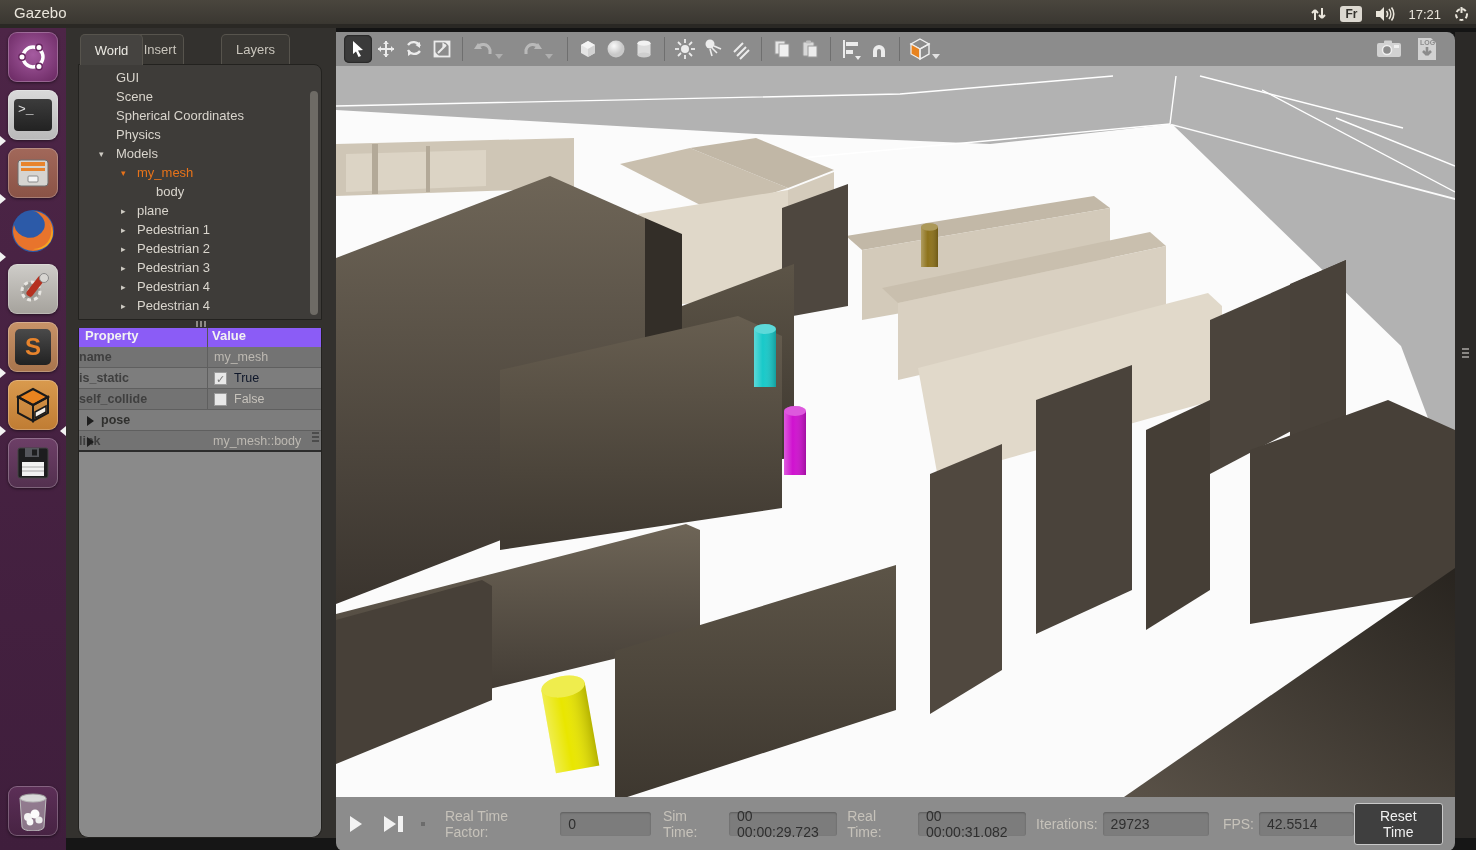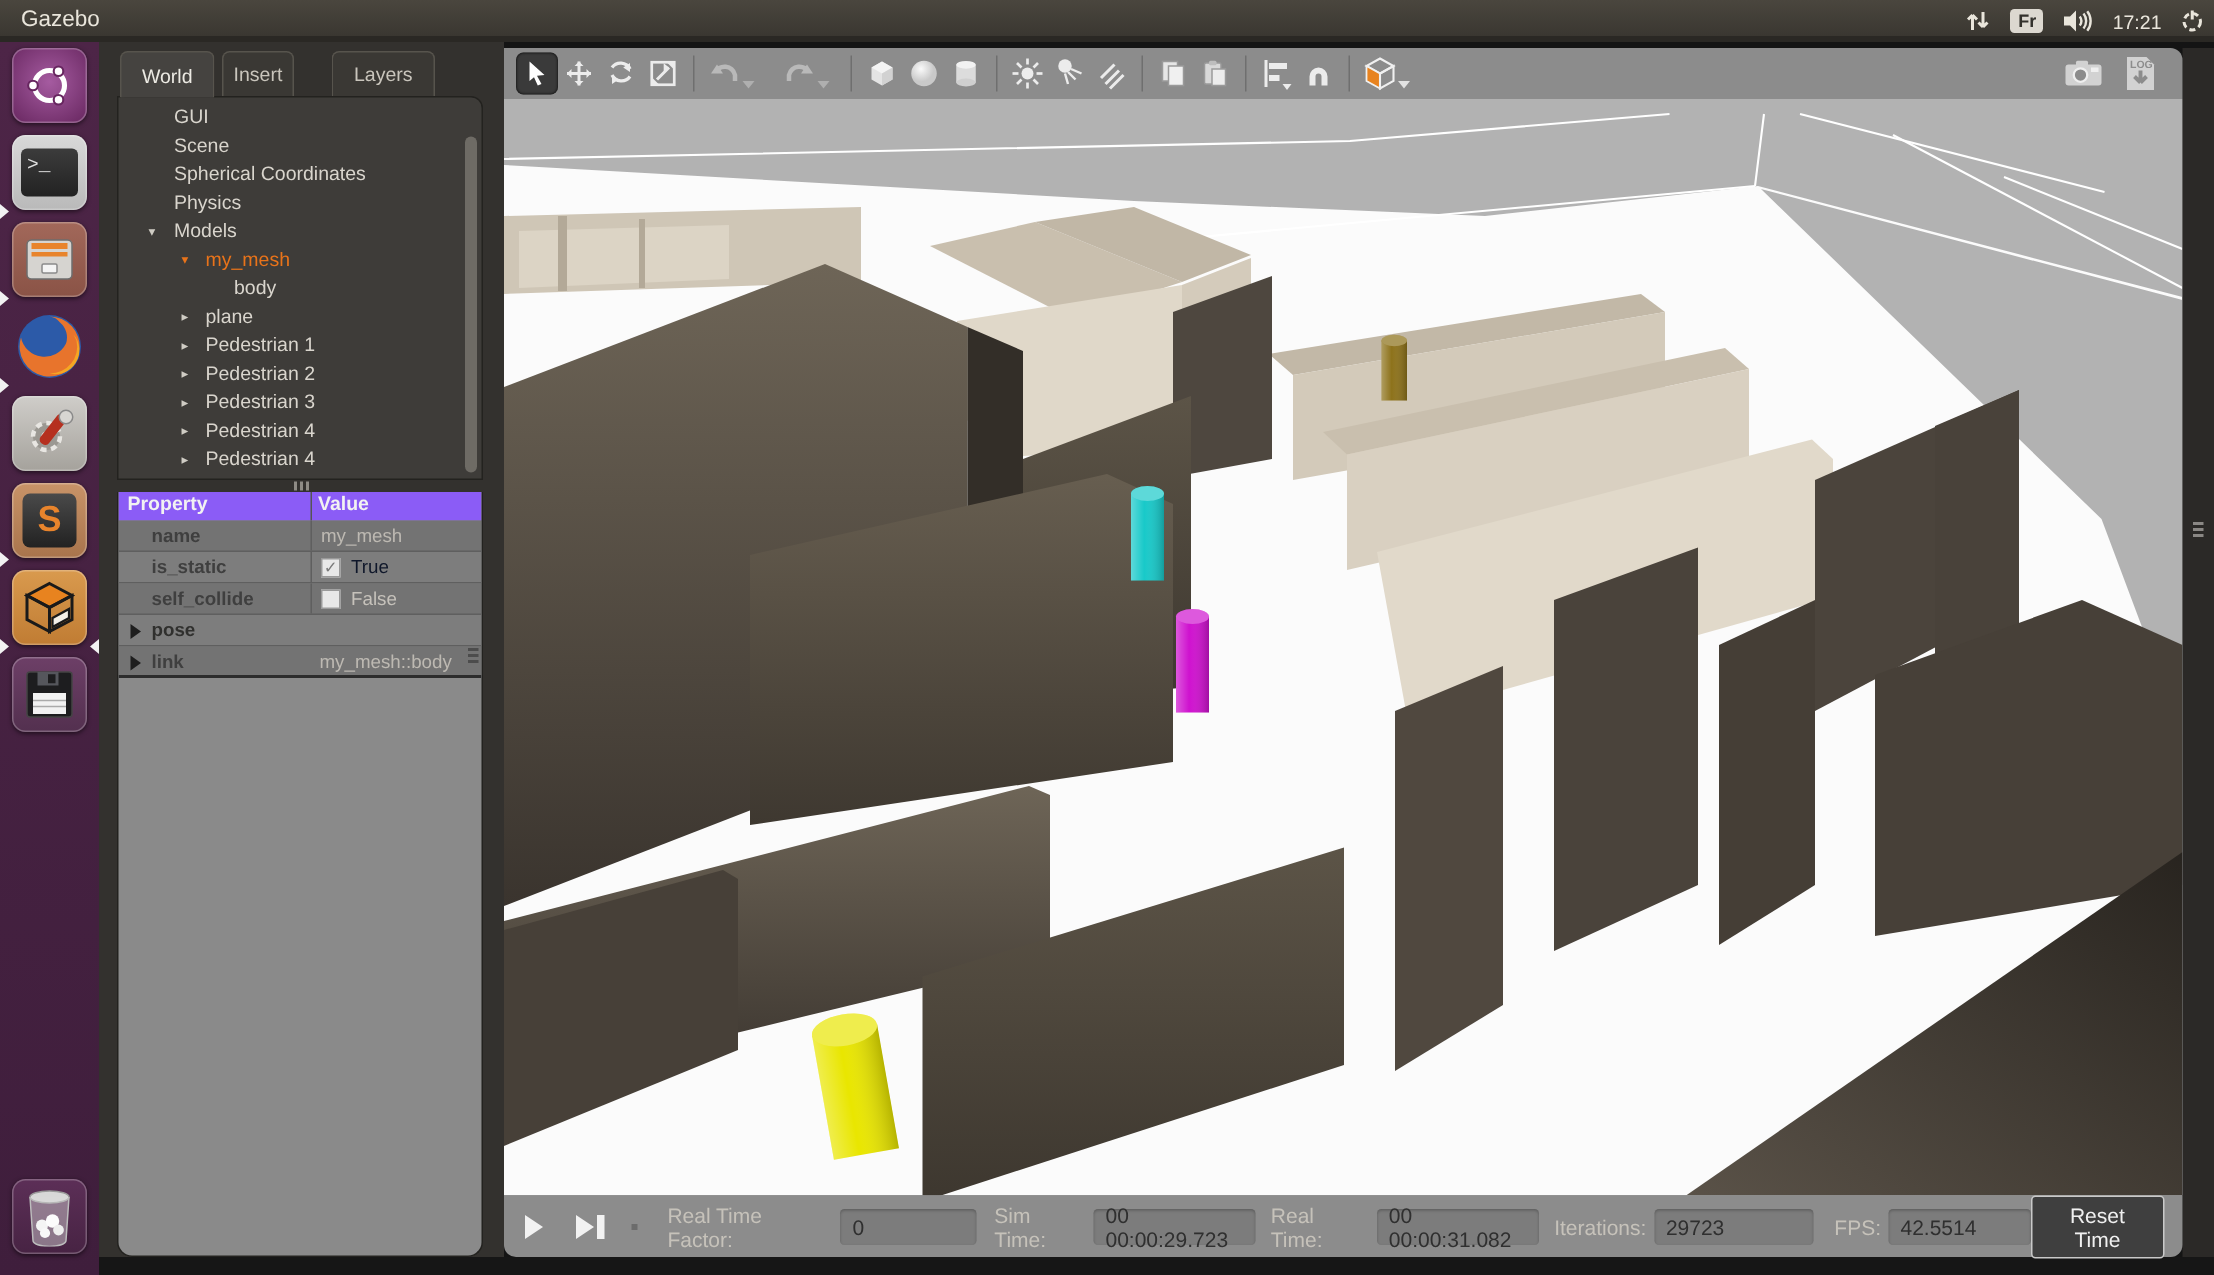--- a/index.html
+++ b/index.html
@@ -48,21 +48,21 @@
   #vsplitter .grip i { width:2px; height:6px; background:#8e8b85; display:block; }
 
   
   #proppane { position:absolute; left:78px; top:328px; width:244px; height:510px;
     background:#8a8a8a; border:1px solid #23221f; border-top:none; border-radius:0 0 10px 10px; overflow:hidden; }
   .phead { display:flex; height:19px; background:#8b5cf6; color:#f2f2f2; font-size:13px; font-weight:bold; }
   .phead .c1 { width:128px; padding-left:6px; } .phead .c2 { padding-left:4px; border-left:1px solid #555; }
   .prow { position:relative; display:flex; align-items:center; height:21px; font-size:12.5px;
     border-bottom:1px solid #5f5f5f; }
   .prow:nth-child(odd) { background:#7d7d7d; } .prow:nth-child(even) { background:#737373; }
-  .prow .plabel { width:128px; padding-left:22px; font-weight:bold; color:#3f3f3f; }
+  .prow .plabel { width:128px; font-weight:bold; color:#3f3f3f; }
   .prow .pvalue { color:#bdb9b2; padding-left:6px; border-left:1px solid #5f5f5f; align-self:stretch;
     display:flex; align-items:center; flex:1; }
   .prow.group .plabel { width:auto; padding-left:22px; color:#30302e; }
   .prow .parrow { position:absolute; left:8px; top:6px; width:0; height:0;
     border-top:5px solid transparent; border-bottom:5px solid transparent; border-left:7px solid #1e1e1e; }
   .prow.last { border-bottom:2px solid #2c2c2c; }
   .cbox { width:13px; height:13px; background:#e8e8e8; border:1px solid #9a9a9a; margin-right:7px;
     font-size:11px; line-height:12px; color:#7a7a7a; text-align:center; font-weight:bold; }
   #prop-scroll-grip { position:absolute; right:2px; top:104px; display:flex; flex-direction:column; gap:2px; }
   #prop-scroll-grip i { width:7px; height:2px; background:#4c4c4c; display:block; }
@@ -75,21 +75,21 @@
   .tsep { width:1px; height:24px; background:#6f6f6f; margin:0 6px; }
   .caret { width:0; height:0; border-left:4px solid transparent; border-right:4px solid transparent;
     border-top:5px solid #e2e2e2; margin:14px 2px 0 -2px; }
   #toolbar .right { margin-left:auto; display:flex; align-items:center; margin-right:14px; gap:10px; }
   .logtxt { font-size:7px; font-weight:bold; fill:#8c8c8c; }
 
   
   #viewport { position:absolute; left:336px; top:66px; width:1119px; height:731px; background:#fbfbfb; overflow:hidden; }
 
   
-  #statusbar { position:absolute; left:336px; top:797px; width:1119px; height:41px; background:#8c8c8c;
+  #statusbar { position:absolute; left:336px; top:797px; width:1119px; height:54px; background:#8c8c8c;
     border-radius:0 0 8px 8px; display:flex; align-items:center; font-size:14px; color:#c6c2ba; z-index:5; }
   .sfield { background:#7c7c7c; border-radius:3px; color:#2f2f2f; height:24px;
     display:flex; align-items:center; padding:0 8px; box-shadow:inset 0 1px 2px rgba(0,0,0,.25); }
   .playglyph { width:0; height:0; border-top:8px solid transparent; border-bottom:8px solid transparent;
     border-left:12px solid #f2f2f2; }
   .stepwrap { display:flex; align-items:center; gap:2px; }
   .stepbar { width:5px; height:16px; background:#f2f2f2; }
   #resetbtn { margin-left:auto; margin-right:12px; background:#3f3f3f; color:#f0f0f0;
     border:1px solid #c9c9c9; border-radius:3px; padding:4px 9px; font-size:14px; }
   .sbgrip { width:4px; height:4px; background:#6c6c6c; margin-left:18px; }
@@ -214,21 +214,21 @@
       <circle cx="25" cy="29" r="3.6" fill="#eee"></circle>
         <circle cx="16" cy="31" r="3.4" fill="#f8f8f8"></circle>
     </svg>
   </div>
 </div>
 
 <div id="panelbg"></div>
 <div class="tab active" style="left:80px; width:63px;">
     <span>World</span>
   </div>
-<div class="tab" style="left:148px; width:48px;">
+<div class="tab" style="left:136px; width:48px;">
     <span>Insert</span>
   </div>
 <div class="tab" style="left:221px; width:69px;">
     <span>Layers</span>
   </div>
 
 <div id="treepanel">
   <div style="height:5px"></div>
   <div class="trow lvl0">
       <span class="lab">GUI</span>

